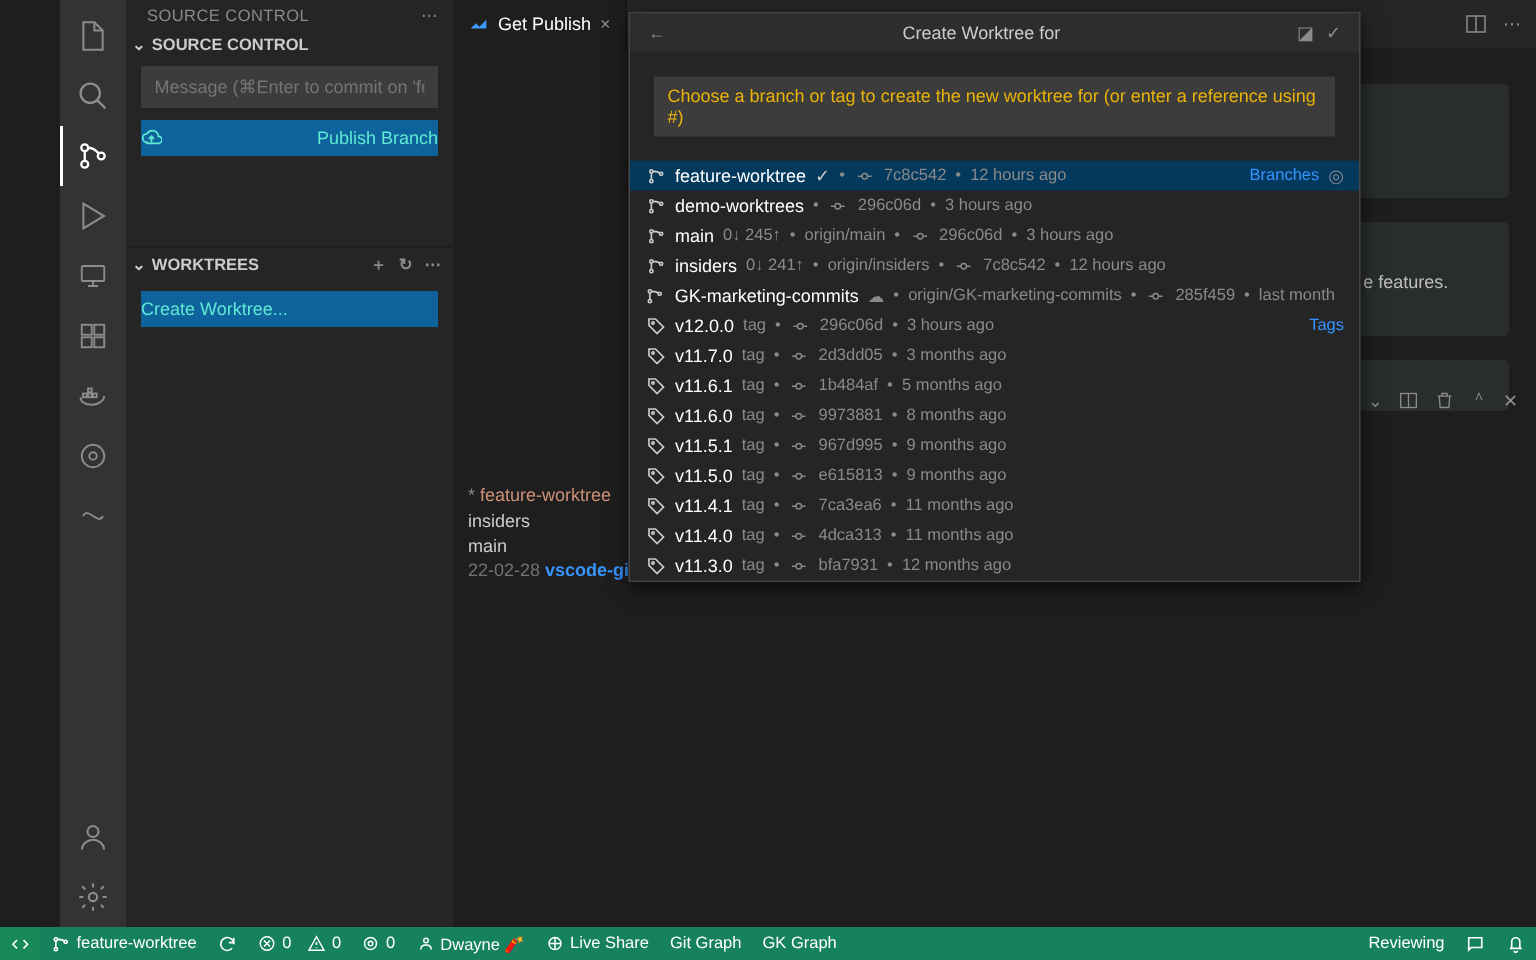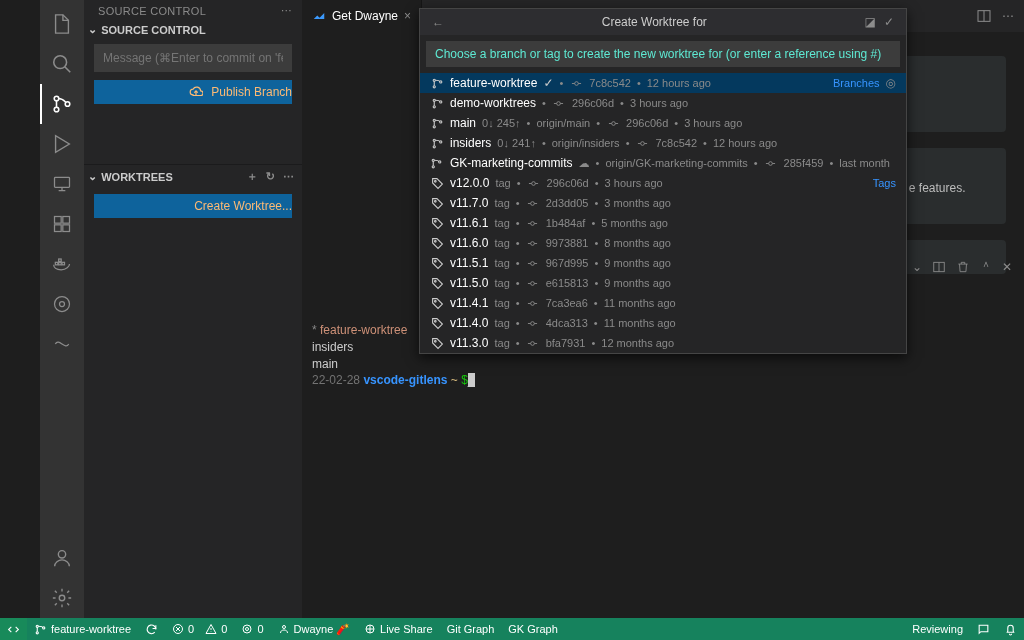--- a/index.html
+++ b/index.html
@@ -20,21 +20,21 @@
   .actbar .ic.active::before{content:"";position:absolute;left:0;top:0;bottom:0;width:2px;background:#fff;}
   .actbar .spacer{flex:1;}
 
   
   .sidebar{width:218px;background:var(--panel);display:flex;flex-direction:column;overflow:hidden;}
   .side-title{display:flex;align-items:center;justify-content:space-between;padding:4px 10px 4px 14px;font-size:11px;color:var(--txt-dim);letter-spacing:.3px;}
   .section-h{display:flex;align-items:center;gap:4px;padding:2px 6px 4px 4px;font-size:11px;font-weight:700;color:var(--txt);cursor:pointer;}
   .section-h .grow{flex:1;}
   .section-h .hi{color:#8c8c8c;cursor:pointer;padding:2px;}
   .commit-input{margin:4px 10px;background:#3c3c3c;color:#a0a0a0;border:1px solid transparent;padding:6px 8px;font-size:12px;border-radius:0;outline:none;}
-  .btn{margin:4px 10px;background:var(--accent);color:#fdba74;border:none;padding:5px 0;font-size:12px;cursor:pointer;display:flex;align-items:center;justify-content:flex-end;gap:8px;}
+  .btn{margin:4px 10px;background:var(--accent);color:#5eead4;border:none;padding:5px 0;font-size:12px;cursor:pointer;display:flex;align-items:center;justify-content:space-between;gap:8px;}
   .scm-body{flex:0 0 auto;display:flex;flex-direction:column;}
   .wt-body{flex:1;padding:4px 10px 10px 14px;color:var(--txt);font-size:12px;line-height:1.55;}
   .wt-sec{display:flex;flex-direction:column;border-top:1px solid #00000040;}
 
   
   .edit{flex:1;display:flex;flex-direction:column;background:var(--bg);min-width:0;position:relative;}
   .tabs{height:32px;background:var(--panel);display:flex;align-items:stretch;}
   .tab{display:flex;align-items:center;gap:6px;padding:0 10px;background:var(--bg);color:#fff;font-size:12px;border-right:1px solid #00000040;}
   .tab .x{color:#8c8c8c;cursor:pointer;}
   .tabs .grow{flex:1;}
@@ -46,21 +46,21 @@
   .card h4{margin:0 0 6px 0;font-size:13px;color:#fff;font-weight:600;}
   .card p{margin:0;font-size:12px;color:#bdbdbd;}
   .card .bar{height:3px;background:#3794ff;margin-top:10px;width:65px;border-radius:2px;}
   .badge-new{background:#1b75d0;color:#fff;font-size:10px;padding:1px 5px;border-radius:3px;margin-left:4px;}
 
   
   .quickpick{position:absolute;top:8px;left:50%;transform:translateX(-50%);width:488px;background:#252526;border:1px solid #454545;box-shadow:0 4px 12px #000a;z-index:50;font-size:12px;}
   .qp-title{display:flex;align-items:center;padding:4px 8px;color:#ccc;background:#2d2d30;}
   .qp-title .t{flex:1;text-align:center;}
   .qp-title .nav{color:#8c8c8c;cursor:pointer;padding:2px 4px;}
-  .qp-input{background:#3c3c3c;margin:6px;border:1px solid #0e639c00;padding:5px 8px;color:#5eead4;font-size:12px;}
+  .qp-input{background:#3c3c3c;margin:16px;border:1px solid #0e639c00;padding:5px 8px;color:#eab308;font-size:12px;}
   .qp-list{max-height:300px;overflow:hidden;}
   .qp-row{display:flex;align-items:center;gap:6px;padding:3px 10px;color:#ccc;cursor:pointer;white-space:nowrap;}
   .qp-row.sel{background:#04395e;}
   .qp-row .lbl{color:#fff;}
   .qp-row.sel .lbl{color:#fff;}
   .qp-row .dimd{color:#8a8a8a;font-size:11px;}
   .qp-row .dot{color:#8a8a8a;font-size:11px;}
   .qp-row .grow{flex:1;}
   .qp-row .cat{color:#3794ff;font-size:11px;text-align:right;}
   .qp-row .pin{color:#8c8c8c;}
@@ -190,21 +190,21 @@
         <button class="btn">Create Worktree...</button>
       </div>
     </div>
 
     <div class="edit">
       <div class="tabs">
         <div class="tab">
           <svg width="14" height="14" viewBox="0 0 24 24" fill="#3b99fc">
               <path d="M3 17l6-6 4 4 8-8v10H3z"></path>
             </svg>
-          <span>Get Dwayne</span>
+          <span>Get Publish</span>
           <span class="x">×</span>
         </div>
         <div class="grow"></div>
         <div class="ri">
           <span>
               <svg width="16" height="16" viewBox="0 0 24 24" fill="none" stroke="currentColor" stroke-width="1.5">
                 <rect x="3" y="4" width="18" height="16"></rect>
                 <path d="M12 4v16"></path>
               </svg>
             </span>

